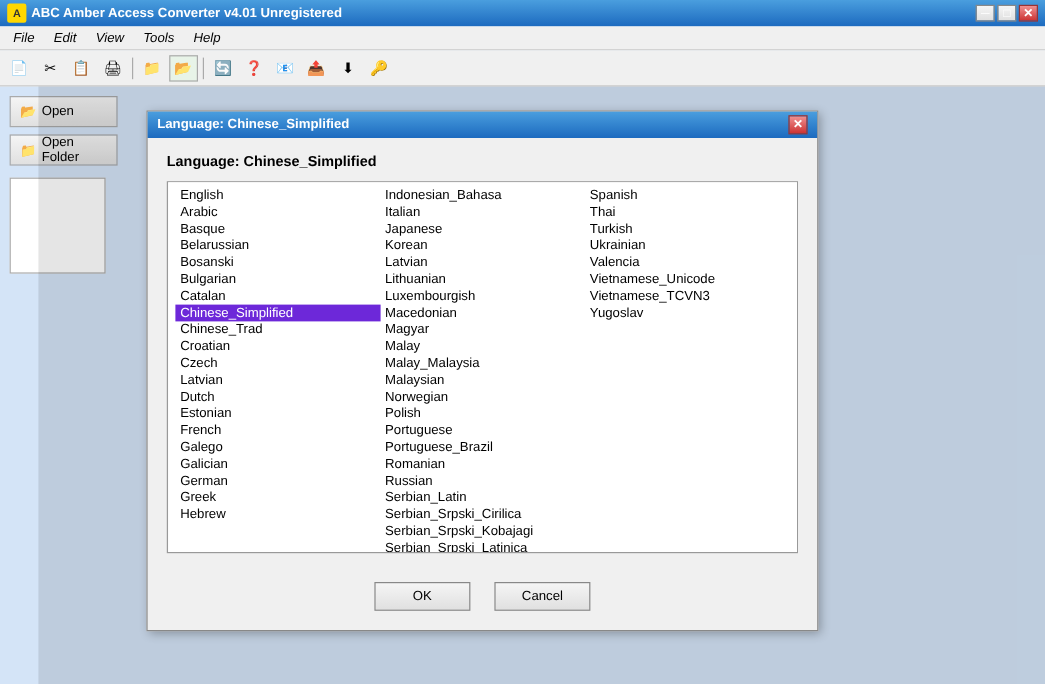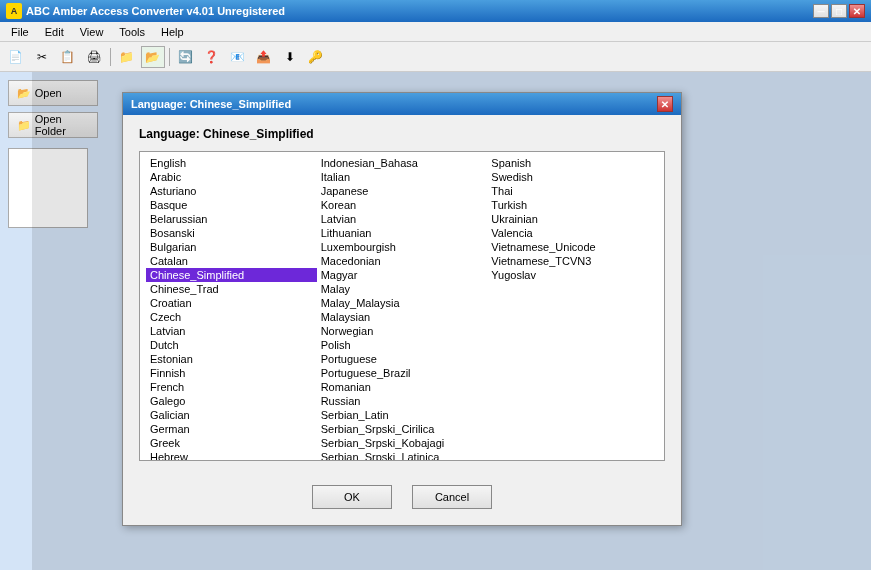--- a/index.html
+++ b/index.html
@@ -51,20 +51,21 @@
       display: flex;
       gap: 2px;
       height: 20px;
       align-items: center;
     }
     .menu-item {
       padding: 2px 6px;
       font-size: 11px;
       cursor: pointer;
       border: 1px solid transparent;
+      font-style: italic;
     }
 
     
     .toolbar {
       background: #f0f0f0;
       border-bottom: 1px solid #ccc;
       padding: 3px 4px;
       display: flex;
       gap: 2px;
       align-items: center;
@@ -295,34 +296,32 @@
 
       <div class="dialog-content">
         <div class="dialog-heading">Language: Chinese_Simplified</div>
 
         <div class="language-list-container">
           <div class="language-columns">
 
             <div class="lang-col">
               <div class="lang-item">English</div>
               <div class="lang-item">Arabic</div>
-              <div class="lang-item">Asturiano</div>
               <div class="lang-item">Basque</div>
               <div class="lang-item">Belarussian</div>
               <div class="lang-item">Bosanski</div>
               <div class="lang-item">Bulgarian</div>
               <div class="lang-item">Catalan</div>
               <div class="lang-item selected">Chinese_Simplified</div>
               <div class="lang-item">Chinese_Trad</div>
               <div class="lang-item">Croatian</div>
               <div class="lang-item">Czech</div>
               <div class="lang-item">Latvian</div>
               <div class="lang-item">Dutch</div>
               <div class="lang-item">Estonian</div>
-              <div class="lang-item">Finnish</div>
               <div class="lang-item">French</div>
               <div class="lang-item">Galego</div>
               <div class="lang-item">Galician</div>
               <div class="lang-item">German</div>
               <div class="lang-item">Greek</div>
               <div class="lang-item">Hebrew</div>
 
             </div>
 
             <div class="lang-col">
@@ -346,21 +345,20 @@
               <div class="lang-item">Russian</div>
               <div class="lang-item">Serbian_Latin</div>
               <div class="lang-item">Serbian_Srpski_Cirilica</div>
               <div class="lang-item">Serbian_Srpski_Kobajagi</div>
               <div class="lang-item">Serbian_Srpski_Latinica</div>
 
             </div>
 
             <div class="lang-col">
               <div class="lang-item">Spanish</div>
-              <div class="lang-item">Swedish</div>
               <div class="lang-item">Thai</div>
               <div class="lang-item">Turkish</div>
               <div class="lang-item">Ukrainian</div>
               <div class="lang-item">Valencia</div>
               <div class="lang-item">Vietnamese_Unicode</div>
               <div class="lang-item">Vietnamese_TCVN3</div>
               <div class="lang-item">Yugoslav</div>
             </div>
           </div>
         </div>

